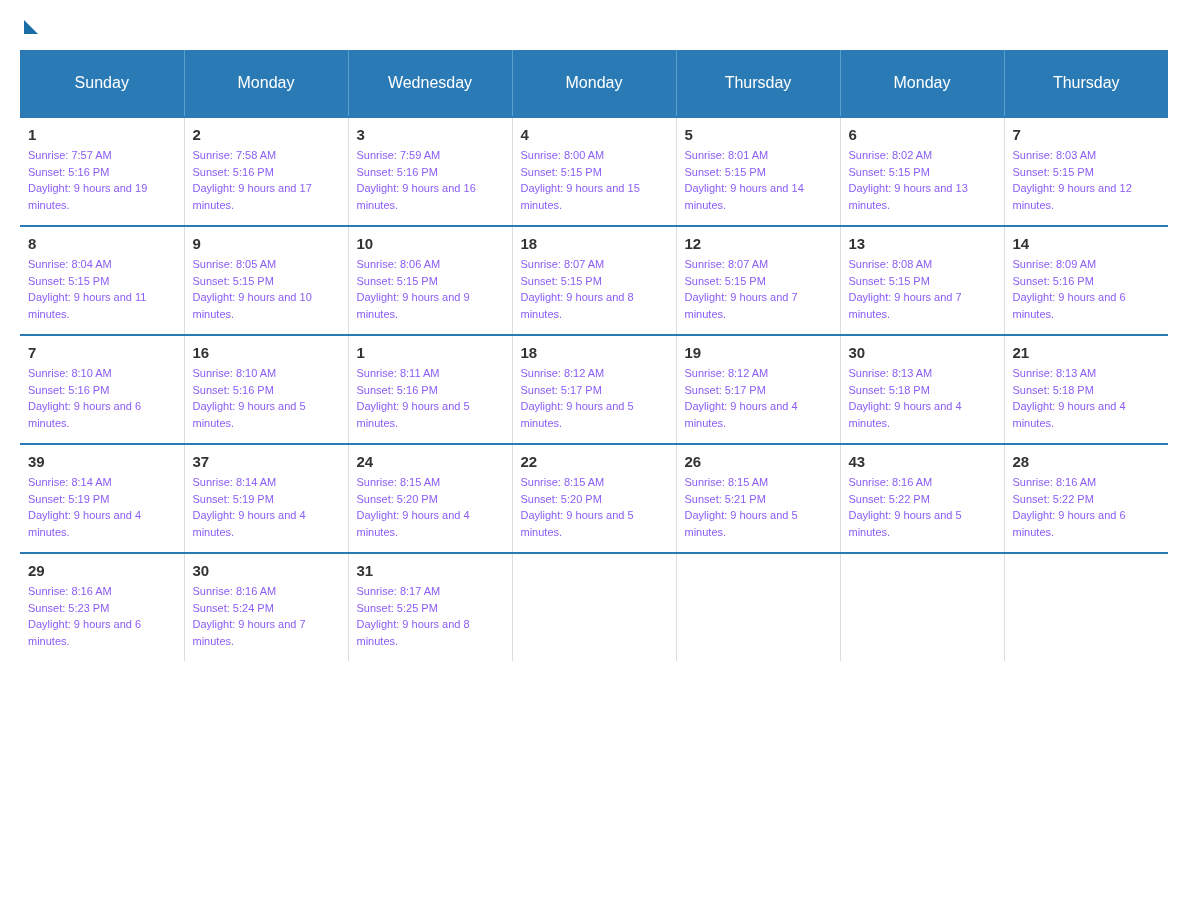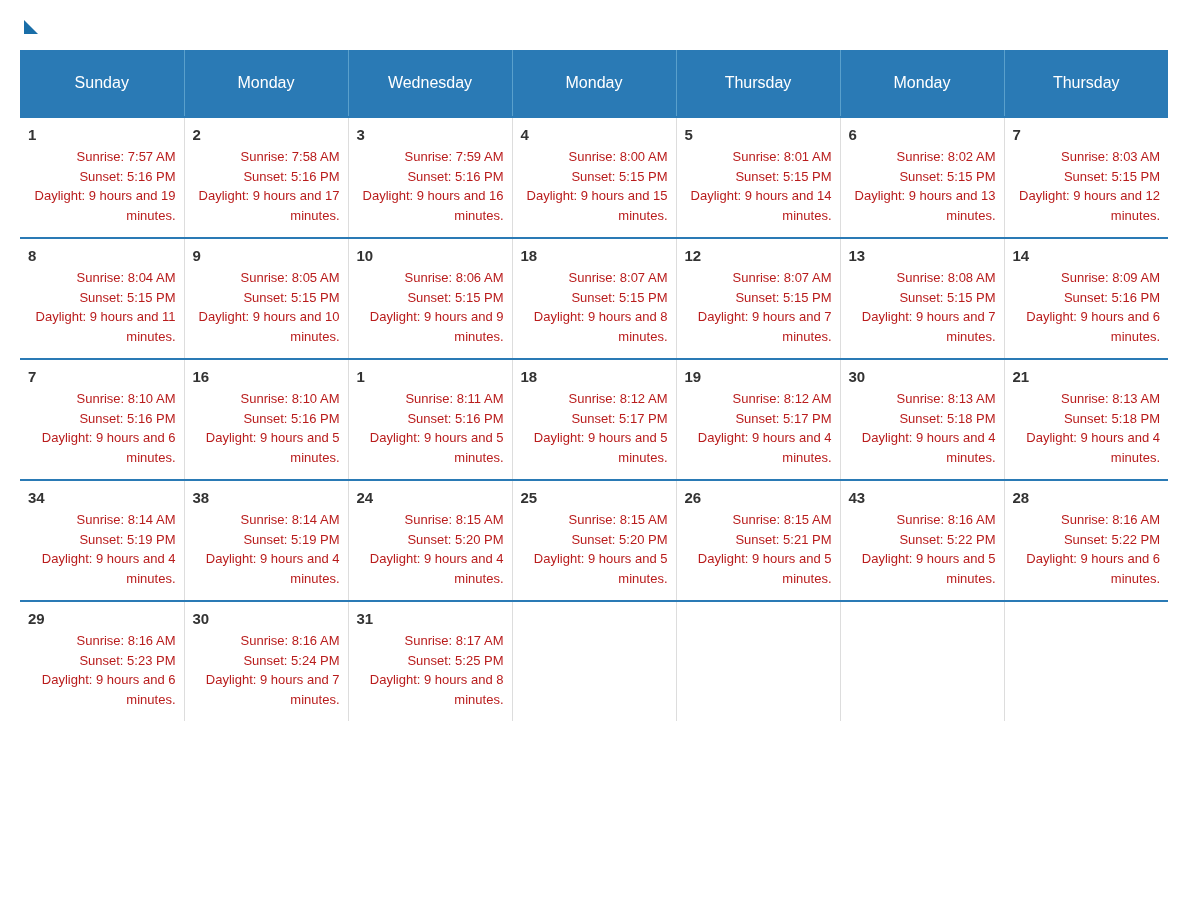--- a/index.html
+++ b/index.html
@@ -71,24 +71,23 @@
       min-height: 100px;
     }
     tbody tr td:last-child { border-right: none; }
     .day-num {
       font-size: 15px;
       font-weight: bold;
       margin-bottom: 4px;
       display: block;
     }
     .day-info {
-      font-size: 13px;
+      font-size: 11px;
       line-height: 1.5;
-      color: #b91c1c;
-      text-align: right;
+      color: #8b5cf6;
     }
     .empty-cell { background: #fff; }
     .logo-line1 { display: flex; align-items: center; gap: 2px; }
   </style>
 </head>
 <body>
 
 <div class="header">
   <div class="logo">
     <div class="logo-line1">
@@ -201,33 +200,33 @@
           <span class="day-num">30</span>
           <div class="day-info">Sunrise: 8:13 AM<br>Sunset: 5:18 PM<br>Daylight: 9 hours and 4 minutes.</div>
         </td>
         <td>
           <span class="day-num">21</span>
           <div class="day-info">Sunrise: 8:13 AM<br>Sunset: 5:18 PM<br>Daylight: 9 hours and 4 minutes.</div>
         </td>
       </tr>
       <tr>
         <td>
-          <span class="day-num">34</span>
+          <span class="day-num">39</span>
           <div class="day-info">Sunrise: 8:14 AM<br>Sunset: 5:19 PM<br>Daylight: 9 hours and 4 minutes.</div>
         </td>
         <td>
-          <span class="day-num">38</span>
+          <span class="day-num">37</span>
           <div class="day-info">Sunrise: 8:14 AM<br>Sunset: 5:19 PM<br>Daylight: 9 hours and 4 minutes.</div>
         </td>
         <td>
           <span class="day-num">24</span>
           <div class="day-info">Sunrise: 8:15 AM<br>Sunset: 5:20 PM<br>Daylight: 9 hours and 4 minutes.</div>
         </td>
         <td>
-          <span class="day-num">25</span>
+          <span class="day-num">22</span>
           <div class="day-info">Sunrise: 8:15 AM<br>Sunset: 5:20 PM<br>Daylight: 9 hours and 5 minutes.</div>
         </td>
         <td>
           <span class="day-num">26</span>
           <div class="day-info">Sunrise: 8:15 AM<br>Sunset: 5:21 PM<br>Daylight: 9 hours and 5 minutes.</div>
         </td>
         <td>
           <span class="day-num">43</span>
           <div class="day-info">Sunrise: 8:16 AM<br>Sunset: 5:22 PM<br>Daylight: 9 hours and 5 minutes.</div>
         </td>

